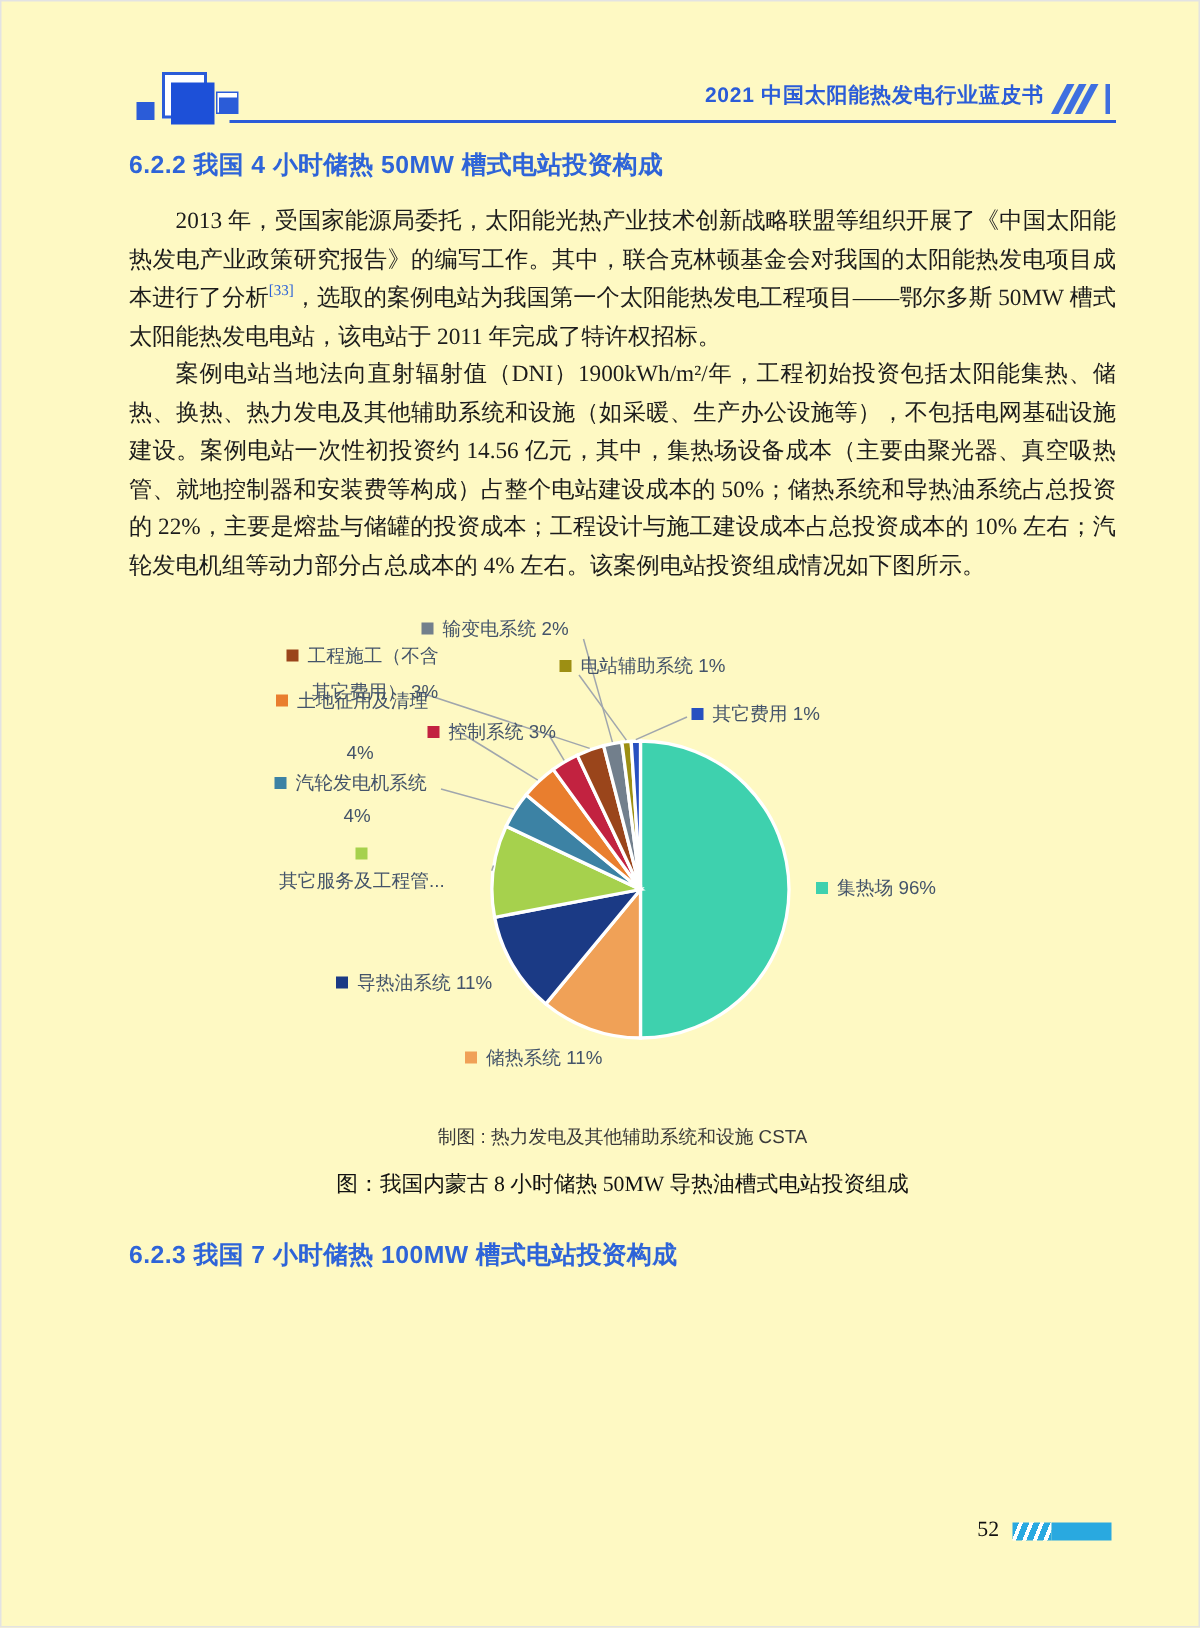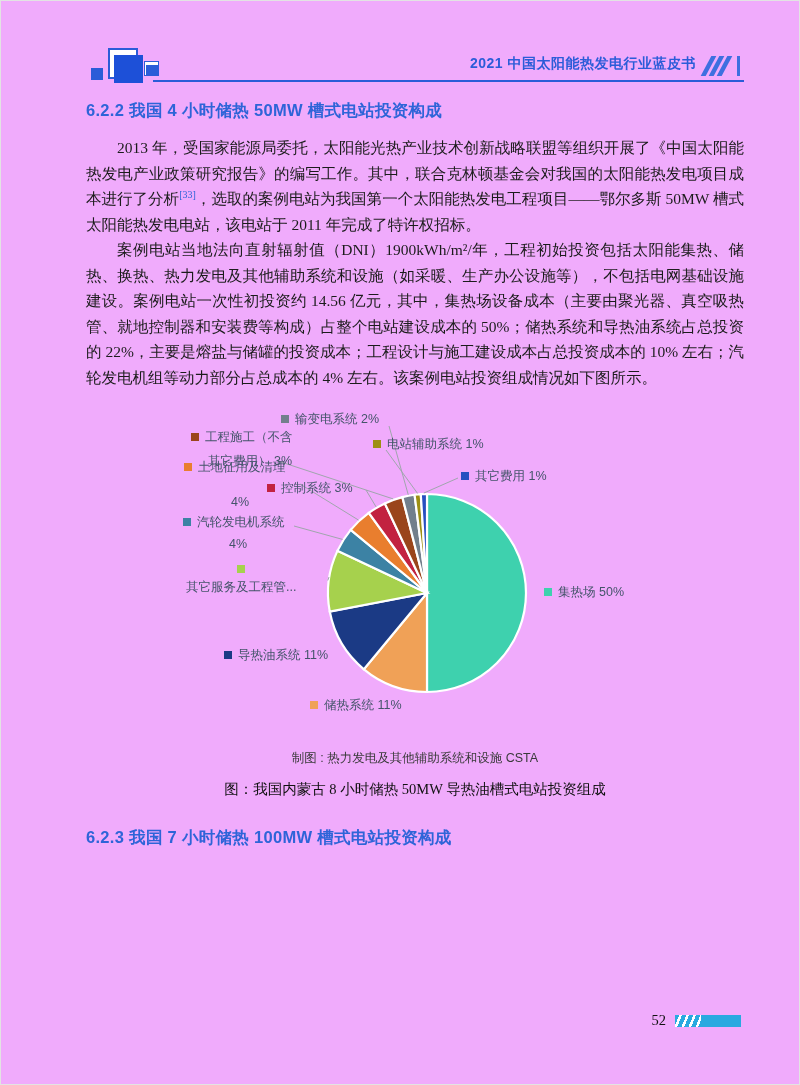--- a/index.html
+++ b/index.html
@@ -2,21 +2,21 @@
 <html><head>
 <meta charset="utf-8">
 <style>
   * { box-sizing: border-box; }
   html,body { margin:0; padding:0; }
   body {
     width:800px; height:1085px; background:#f2f2f2;
     font-family:"Liberation Serif","DejaVu Serif",serif; color:#1c1c1c;
   }
   .page {
-    position:relative; width:800px; height:1085px; background:#f0abfc;
+    position:relative; width:800px; height:1085px; background:#fef9c3;
     border:1px solid #e3e3e3; padding:0 55px 0 85px; overflow:hidden;
   }
   
   .header { position:relative; height:88px; }
   .logo { position:absolute; left:-5px; top:45px; width:110px; height:40px; }
   .logo .sq-outline { position:absolute; left:27px; top:2px; width:30px; height:31px; border:2px solid #2b5cd8; background:#fff; }
   .logo .sq-big     { position:absolute; left:33px; top:9px;  width:29px; height:28px; background:#1d50d8; }
   .logo .sq-small-l { position:absolute; left:10px; top:22px; width:12px; height:12px; background:#2b5cd8; }
   .logo .sq-small-r-outline { position:absolute; left:63px; top:15px; width:15px; height:15px; border:1px solid #2b5cd8; background:#fff; }
   .logo .sq-small-r { position:absolute; left:65px; top:19px; width:12px; height:11px; background:#2b5cd8; }
@@ -128,21 +128,21 @@
         <span class="sq" style="background: rgb(157, 143, 19);"></span>
         <span>电站辅助系统 1%</span>
       </div>
     <div class="plabel" style="left:98px; top:55px;align-items:center;">
         <span class="sq" style="background: rgb(233, 126, 46);"></span>
         <span>土地征用及清理</span>
       </div>
     <div class="plabel" style="left:145px; top:90px;">
         <span>4%</span>
       </div>
-    <div class="plabel" style="left:181px; top:76px;">
+    <div class="plabel" style="left:199px; top:76px;">
         <span class="sq" style="background: rgb(194, 34, 64);"></span>
         <span>控制系统 3%</span>
       </div>
     <div class="plabel" style="left:375px; top:64px;">
         <span class="sq" style="background: rgb(39, 80, 192);"></span>
         <span>其它费用 1%</span>
       </div>
     <div class="plabel" style="left:97px; top:110px;">
         <span class="sq" style="background: rgb(60, 130, 164);"></span>
         <span>汽轮发电机系统</span>
@@ -157,21 +157,21 @@
     <div class="plabel" style="left:138px; top:243px;">
         <span class="sq" style="background: rgb(27, 58, 133);"></span>
         <span>导热油系统 11%</span>
       </div>
     <div class="plabel" style="left:224px; top:293px;">
         <span class="sq" style="background: rgb(240, 161, 87);"></span>
         <span>储热系统 11%</span>
       </div>
     <div class="plabel" style="left:458px; top:180px;">
         <span class="sq" style="background: rgb(62, 209, 174);"></span>
-        <span>集热场 50%</span>
+        <span>集热场 96%</span>
       </div>
   </div>
 
   <p class="cap1">制图 : 热力发电及其他辅助系统和设施 CSTA</p>
   <p class="cap2">图：我国内蒙古 8 小时储热 50MW 导热油槽式电站投资组成</p>
 
   <h2 class="h-sec sec2-heading">6.2.3 我国 7 小时储热 100MW 槽式电站投资构成</h2>
 
   <div class="footer">
     <span class="pageno">52</span>

